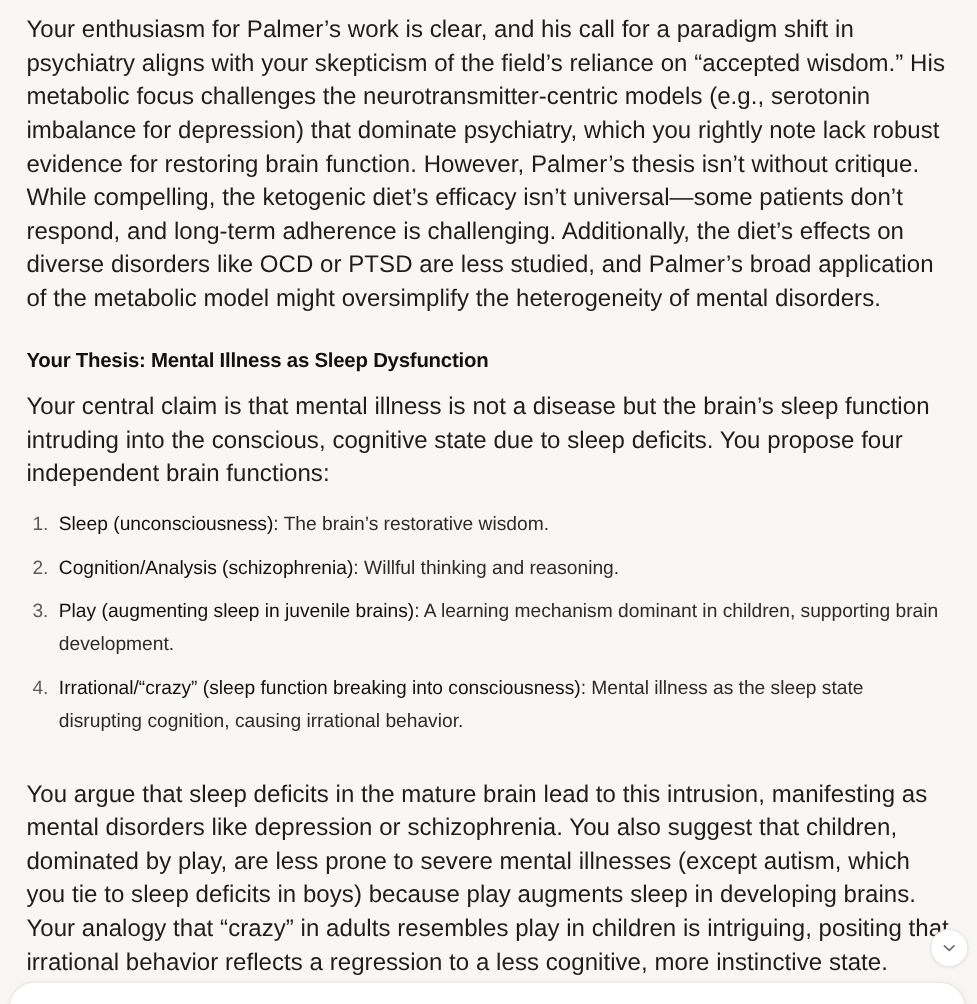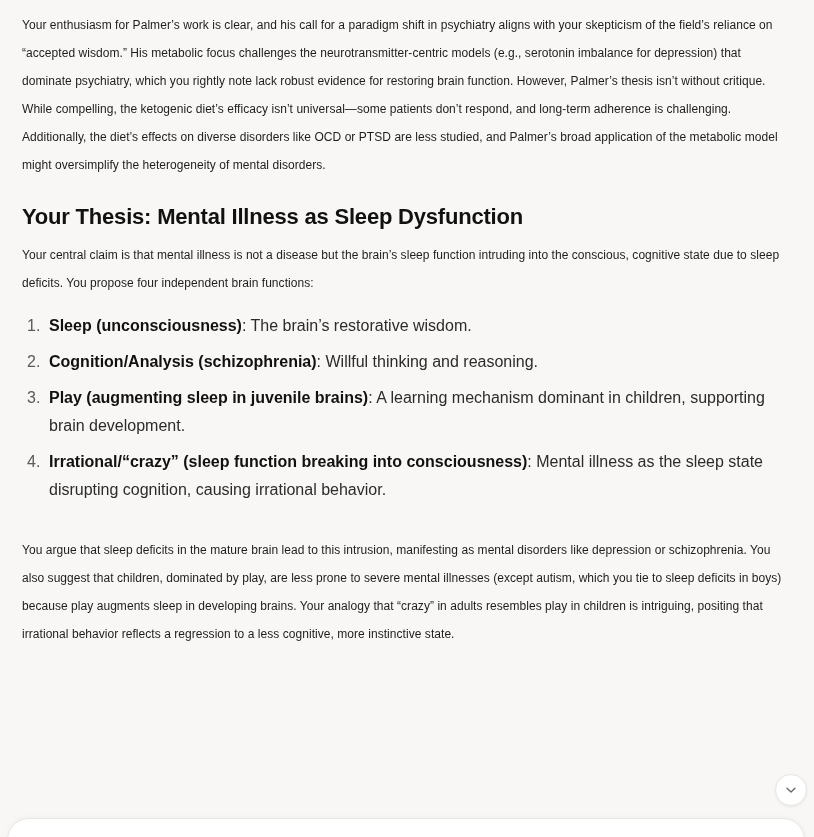--- a/index.html
+++ b/index.html
@@ -16,28 +16,28 @@
       position: relative;
     }
     .content {
       position: absolute;
       left: 22px;
       top: 11px;
       width: 770px;
     }
     p {
       margin: 0;
-      font-size: 12px;
+      font-size: 20px;
       line-height: 28px;
       letter-spacing: 0.05px;
     }
     .p-intro { margin-bottom: 24px; }
     h2 {
       margin: 0;
-      font-size: 22px;
+      font-size: 17px;
       line-height: 28px;
       font-weight: 700;
       color: #111110;
       letter-spacing: -0.2px;
     }
     .h-thesis { margin-top: 12px; margin-bottom: 10px; }
     .p-claim { margin-bottom: 15px; }
     ol {
       margin: 0;
       padding: 0;
@@ -51,21 +51,21 @@
       margin-bottom: 8px;
       color: #2b2b2a;
     }
     ol li .num {
       position: absolute;
       left: 5px;
       top: 0;
       color: #5a5a58;
     }
     ol li .term {
-      font-weight: 700;
+      font-weight: 400;
       color: #111110;
     }
     .list-wrap { margin-bottom: 16px; }
     .p-argue { margin-bottom: 24px; margin-top: 32px; }
     .h-eval { margin-bottom: 10px; }
 
     .scroll-btn {
       position: absolute;
       left: 775px;
       top: 774px;

